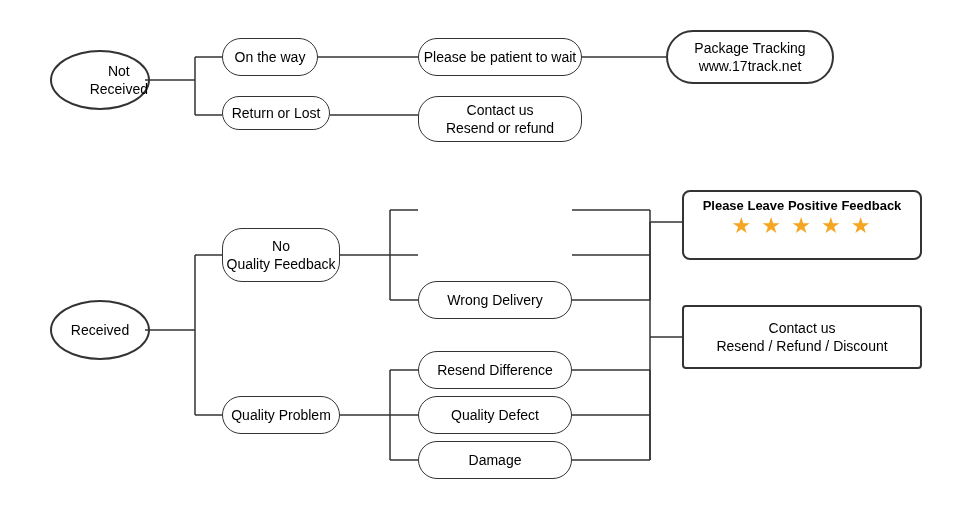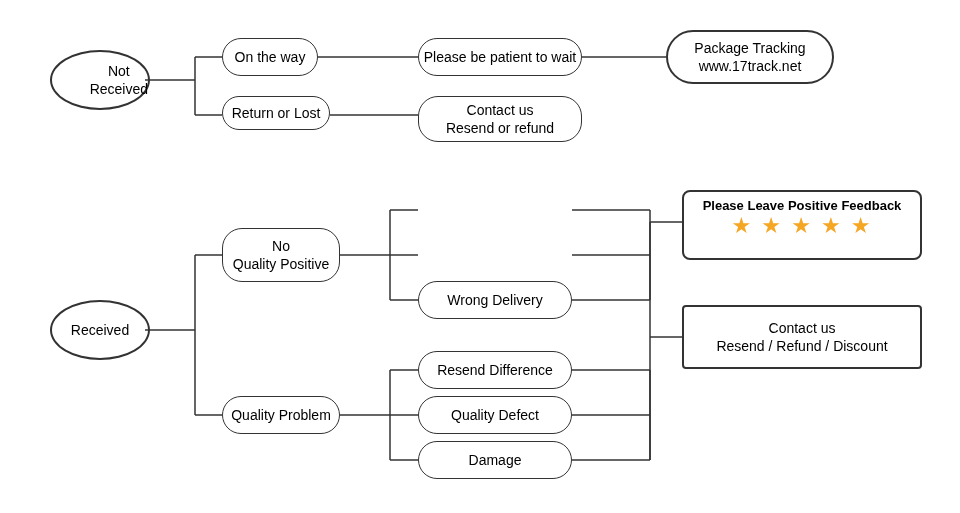--- a/index.html
+++ b/index.html
@@ -154,21 +154,21 @@
     <span style="white-space:pre-line;">Contact us
 Resend or refund</span>
   </div>
 
   <div class="node oval" style="left:50px; top:300px; width:100px; height:60px;">
     <span>Received</span>
   </div>
 
   <div class="node rect" style="left:222px; top:228px; width:118px; height:54px;">
     <span style="white-space:pre-line;">No
-Quality Positive</span>
+Quality Feedback</span>
   </div>
 
   <div class="node rect" style="left:222px; top:396px; width:118px; height:38px;">
     <span>Quality Problem</span>
   </div>
 
 
 
   <div class="node rect" style="left:418px; top:281px; width:154px; height:38px;">
     <span>Wrong Delivery</span>

